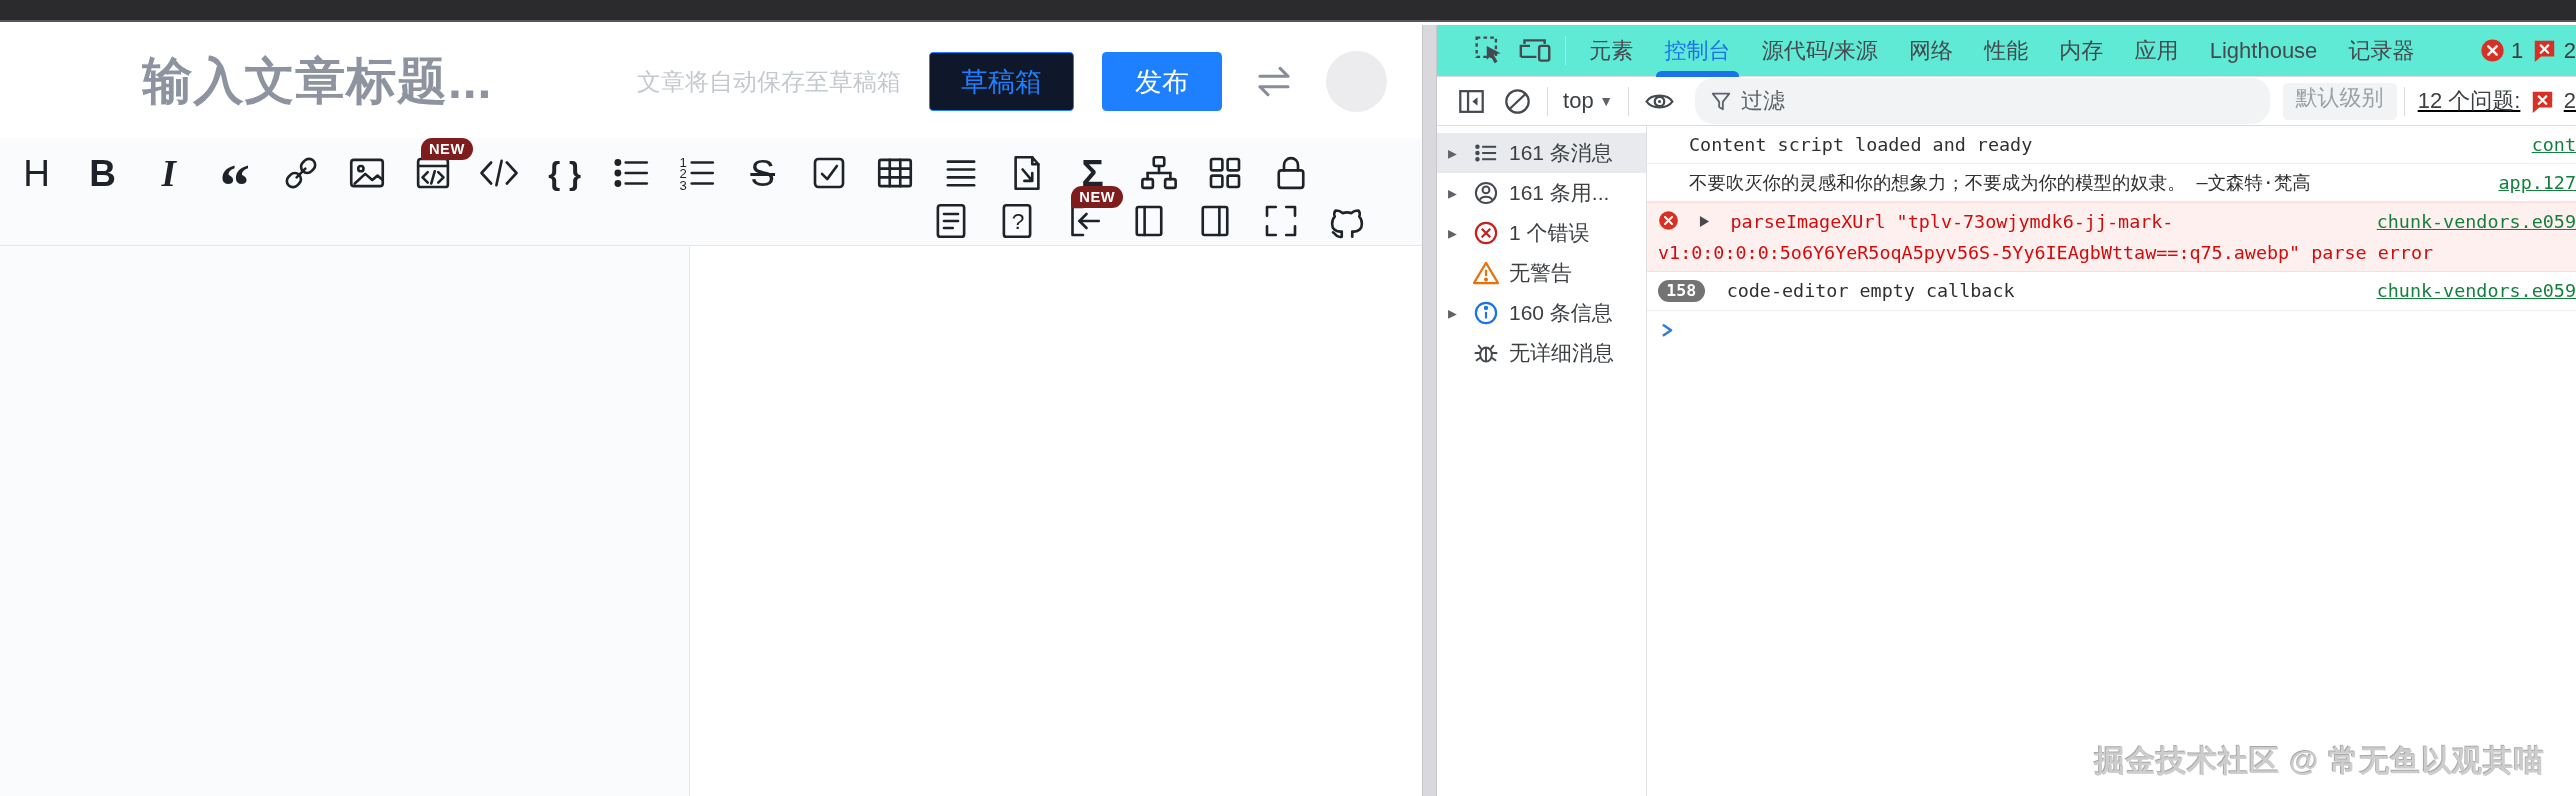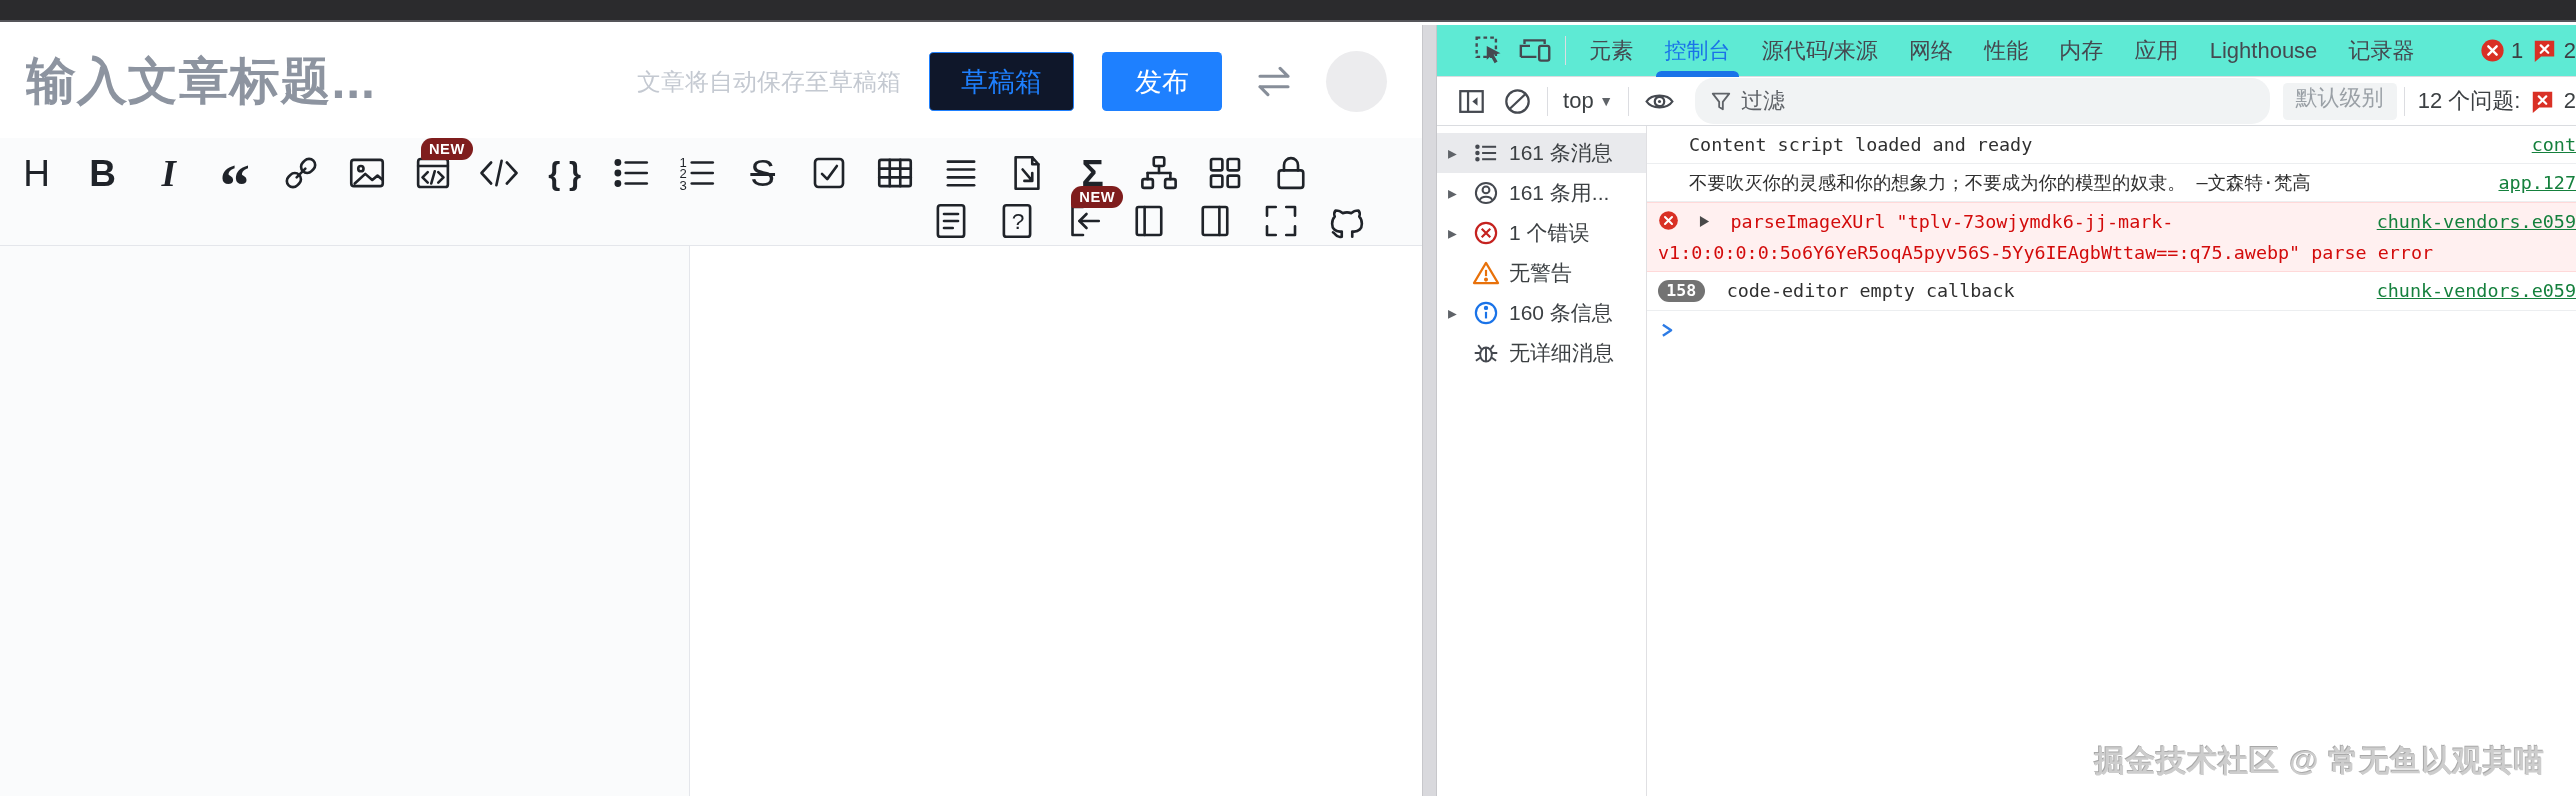--- a/index.html
+++ b/index.html
@@ -5,21 +5,21 @@
   * { margin:0; padding:0; box-sizing:border-box; }
   html,body { width:2576px; height:797px; overflow:hidden; background:#fff;
     font-family:"Liberation Sans", sans-serif; position:relative; }
 
   
   .topbar { position:absolute; top:0; left:0; width:2576px; height:22px;
     background:#2b2b2d; border-bottom:2.8px solid #55555a; }
 
   
   .editor { position:absolute; top:25px; left:0; width:1422px; height:772px; background:#fff; }
-  .ed-header { height:113px; display:flex; align-items:center; padding:0 35px 0 26px; gap:28px; background:#fff; }
+  .ed-header { height:113px; display:flex; align-items:center; padding:0 35px 0 26px; gap:28px; background:#fff;text-align:center; }
   .ed-title { flex:1; font-size:50px; font-weight:700; color:#8d94a0; letter-spacing:0.9px; white-space:nowrap; overflow:hidden; }
   .ed-hint { font-size:24px; color:#c4c9d1; white-space:nowrap; }
   .btn-draft { height:59px; padding:0 31px; background:#0f172a; border:1.8px solid #1e80ff; border-radius:4.6px;
     color:#1e80ff; font-size:27px; display:flex; align-items:center; cursor:pointer; }
   .btn-publish { height:59px; padding:0 33px; background:#1e80ff; border:none; border-radius:4.6px;
     color:#fff; font-size:27px; display:flex; align-items:center; cursor:pointer; }
   .swap { width:48px; height:44px; display:flex; align-items:center; justify-content:center; }
   .avatar { width:61px; height:61px; border-radius:50%; background:#ececee; }
 
   .ed-toolbar { position:relative; height:108px; background:#fafbfc; border-bottom:1.8px solid #e4e6eb; }
@@ -64,21 +64,21 @@
   .dt-toolbar { height:49px; display:flex; align-items:center; background:#fff;
     border-bottom:0.9px solid #dadce0; padding-left:11px; overflow:hidden; }
   .dd-label { font-size:22px; color:#3c4043; margin:0 5.5px 0 7.4px; white-space:nowrap; }
   .dd-caret { font-size:14px; color:#5f6368; margin-right:7.4px; }
   .filter-box { flex:1; height:46px; background:#f1f3f4; border-radius:18.4px; margin:0 13px;
     display:flex; align-items:center; padding:0 14.7px; gap:9.2px; min-width:184px; }
   .filter-text { font-size:22px; color:#5f6368; }
   .levels-pill { height:37px; background:#f1f3f4; border-radius:4.6px; display:flex; align-items:center;
     padding:0 13px; gap:9.2px; cursor:default; white-space:nowrap;flex-direction:column; }
   .levels-text { font-size:22px; color:#9aa0a6; }
-  .issues-wrap { display:flex; align-items:center; gap:9.2px; margin-left:5.5px; white-space:nowrap; }
+  .issues-wrap { display:flex; align-items:center; gap:9.2px; margin-left:5.5px; white-space:nowrap;text-decoration:underline; }
   .issues-label { font-size:22px; color:#3c4043; }
 
   .dt-main { flex:1; display:flex; min-height:0; }
   .dt-sidebar { width:210px; border-right:0.9px solid #e0e0e3; padding-top:7.4px; flex-shrink:0; }
   .sb-item { height:40px; display:flex; align-items:center; padding-left:11px; font-size:21px;
     color:#3c4043; cursor:pointer; white-space:nowrap; overflow:hidden; }
   .sb-item.selected { background:#e9eaed; }
   .sb-caret { width:24px; font-size:17.5px; color:#5f6368; flex-shrink:0; }
   .sb-icn { width:37px; display:flex; align-items:center; flex-shrink:0; }
 

